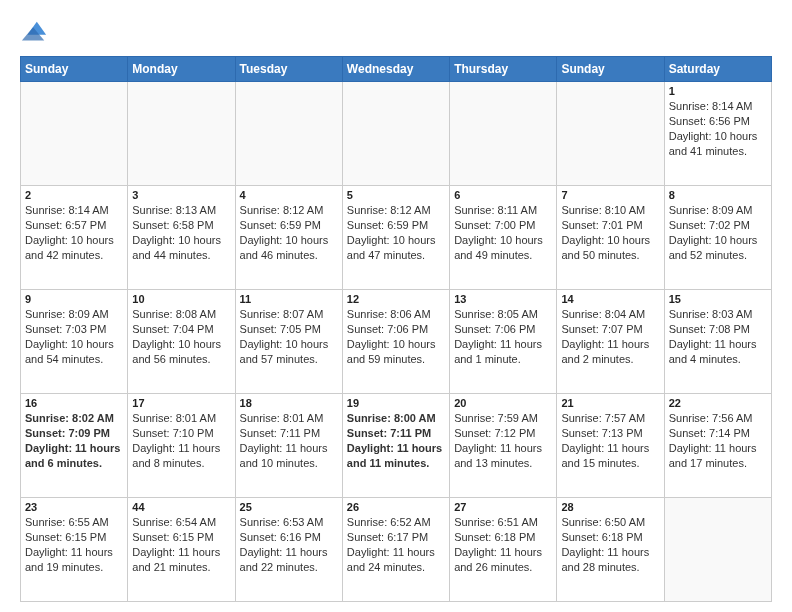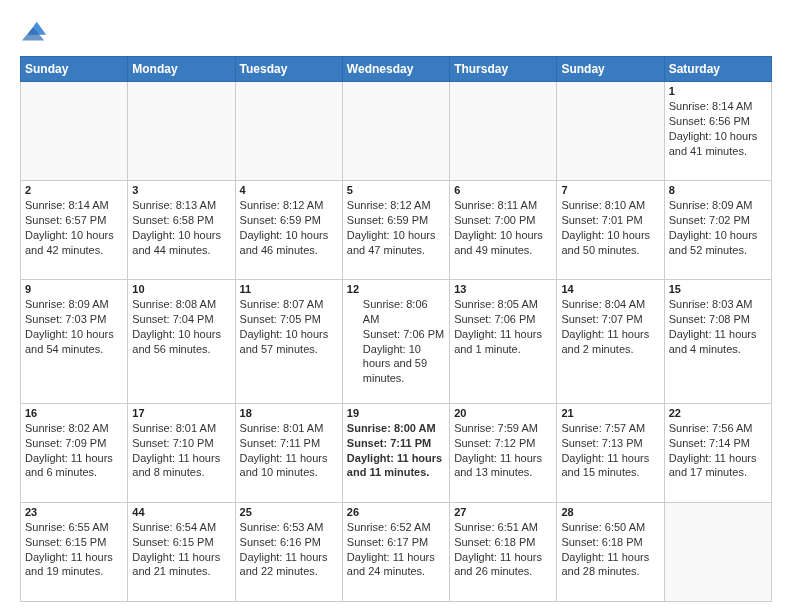--- a/index.html
+++ b/index.html
@@ -203,21 +203,21 @@
 Daylight: 10 hours and 56 minutes.</div>
           </td>
           <td>
             <span class="day-number">11</span>
             <div class="day-info" style="white-space: pre-line;">Sunrise: 8:07 AM
 Sunset: 7:05 PM
 Daylight: 10 hours and 57 minutes.</div>
           </td>
           <td>
             <span class="day-number">12</span>
-            <div class="day-info" style="white-space: pre-line; margin-left: 16px;">Sunrise: 8:06 AM
+            <div class="day-info" style="white-space: pre-line;">Sunrise: 8:06 AM
 Sunset: 7:06 PM
 Daylight: 10 hours and 59 minutes.</div>
           </td>
           <td>
             <span class="day-number">13</span>
             <div class="day-info" style="white-space: pre-line;">Sunrise: 8:05 AM
 Sunset: 7:06 PM
 Daylight: 11 hours and 1 minute.</div>
           </td>
           <td>
@@ -229,21 +229,21 @@
           <td>
             <span class="day-number">15</span>
             <div class="day-info" style="white-space: pre-line;">Sunrise: 8:03 AM
 Sunset: 7:08 PM
 Daylight: 11 hours and 4 minutes.</div>
           </td>
         </tr>
         <tr>
           <td>
             <span class="day-number">16</span>
-            <div class="day-info" style="white-space: pre-line;">Sunrise: 8:02 AM
+            <div class="day-info" style="white-space: pre-line; font-weight: bold;">Sunrise: 8:02 AM
 Sunset: 7:09 PM
 Daylight: 11 hours and 6 minutes.</div>
           </td>
           <td>
             <span class="day-number">17</span>
             <div class="day-info" style="white-space: pre-line;">Sunrise: 8:01 AM
 Sunset: 7:10 PM
 Daylight: 11 hours and 8 minutes.</div>
           </td>
           <td>

